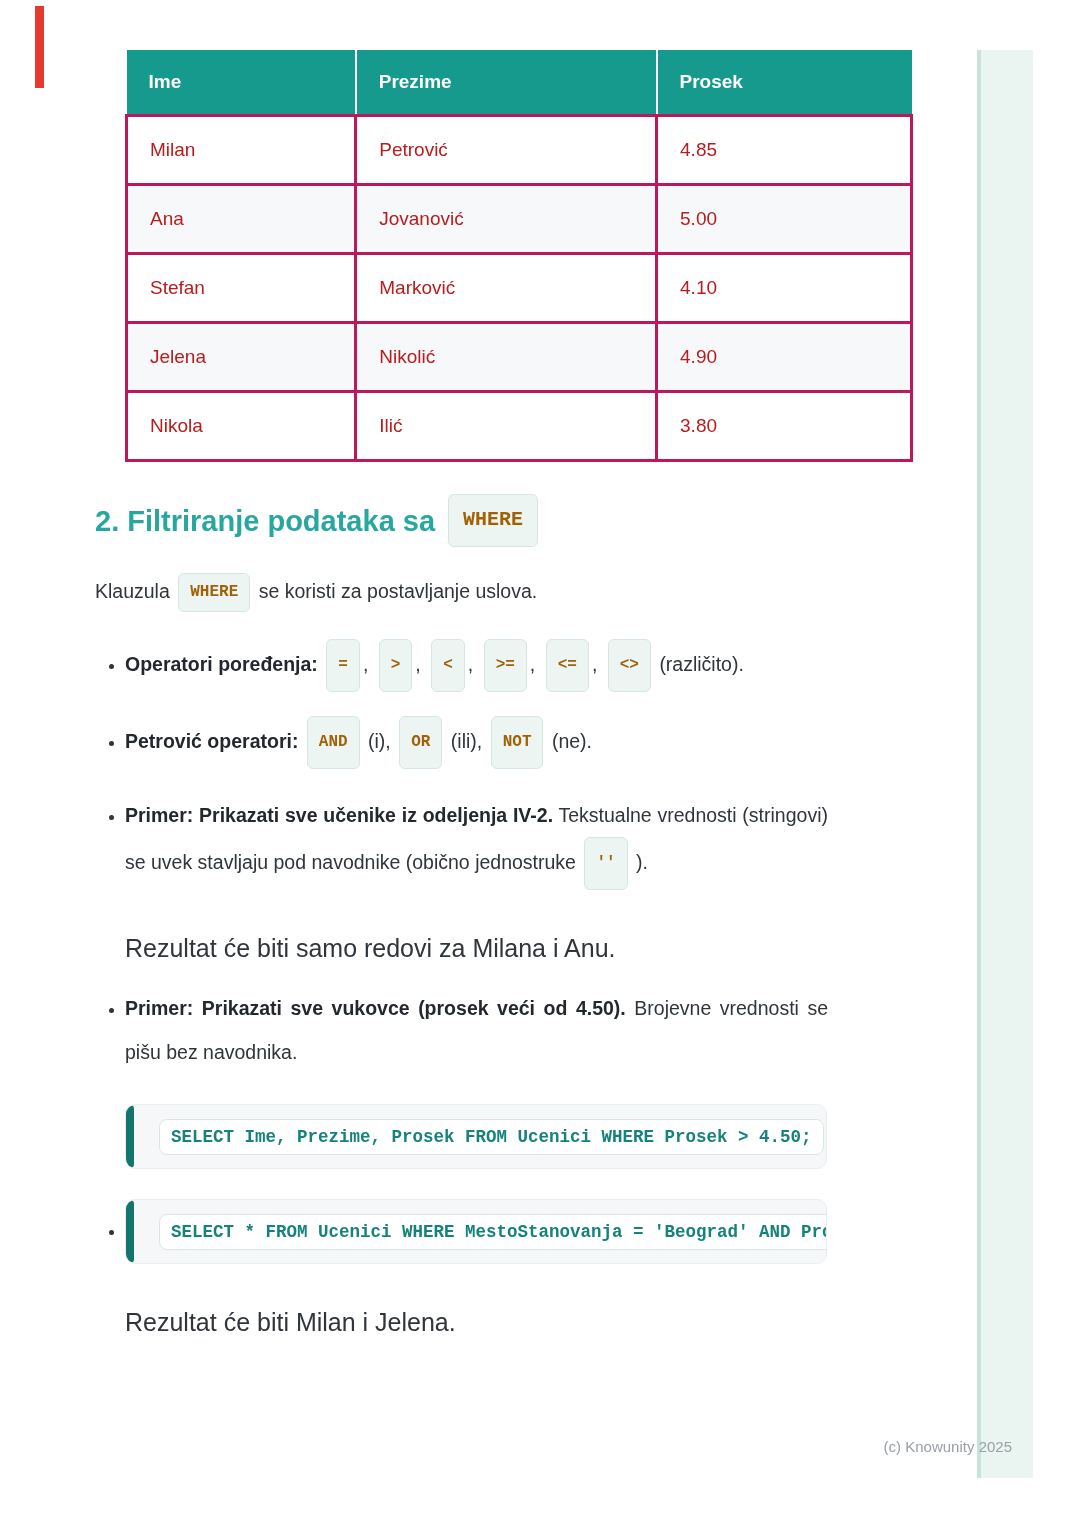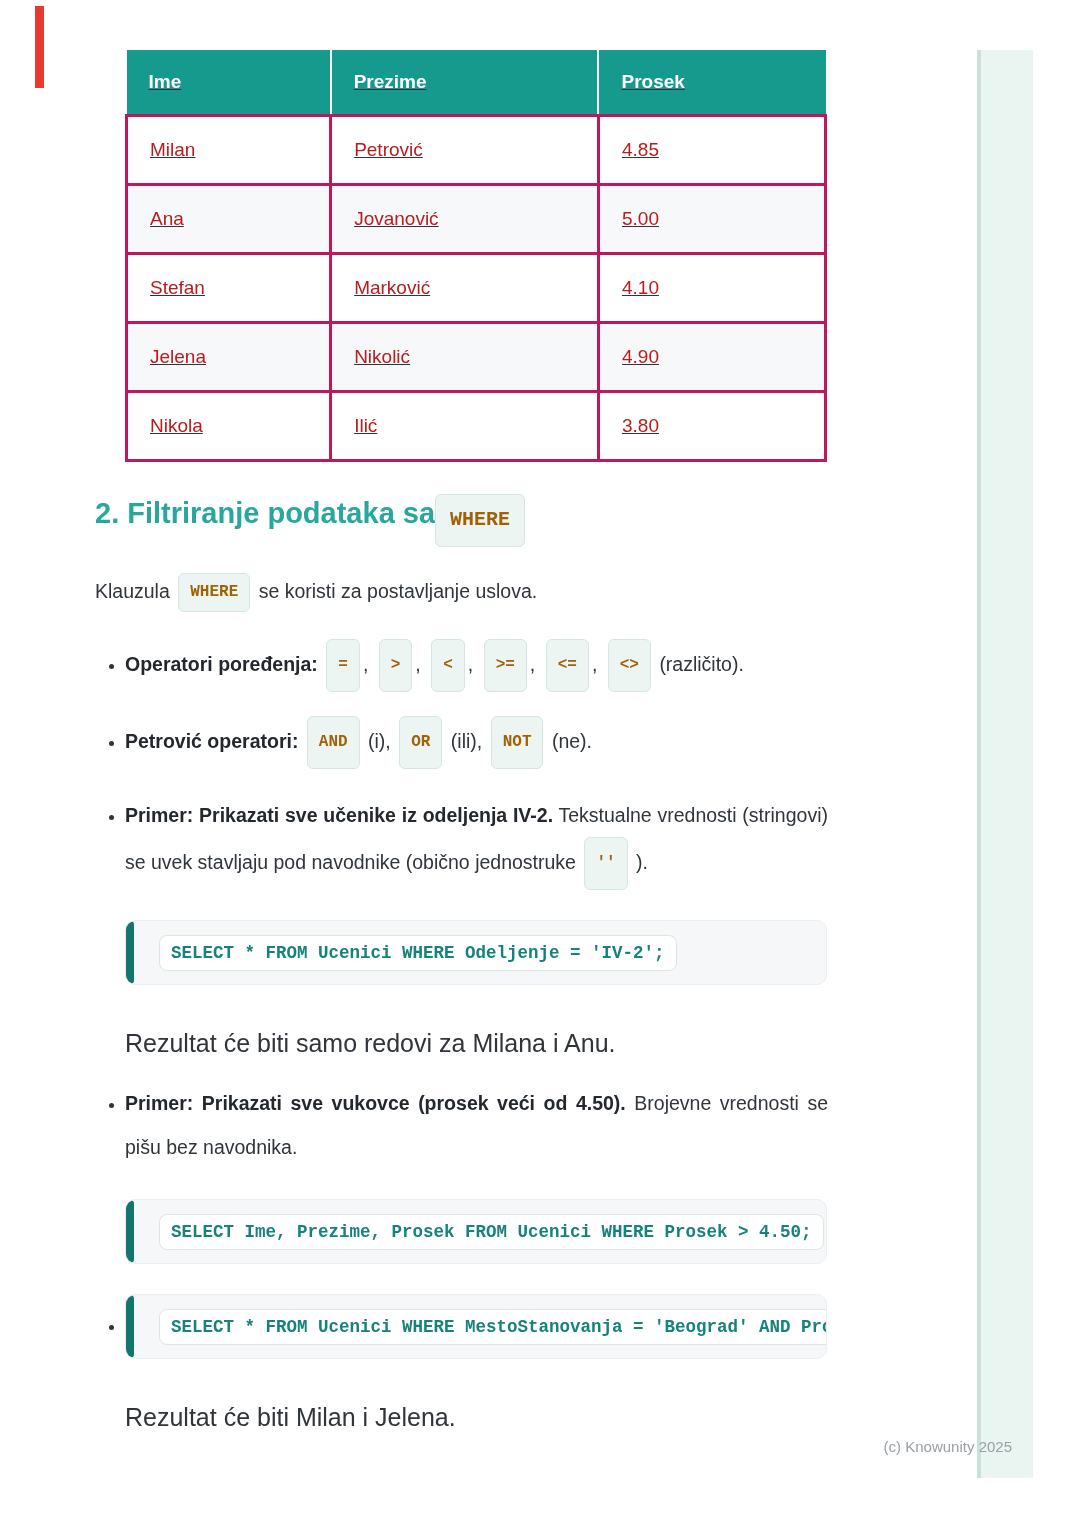--- a/index.html
+++ b/index.html
@@ -27,24 +27,23 @@
   }
   .watermark {
     position: absolute; top: 1438px; right: 68px;
     font-size: 15px; color: #9aa0a5;
     z-index: 3; white-space: nowrap;
   }
 
   
   .data-table {
     position: absolute; left: 125px; top: 50px;
-    width: 702px;
+    width: 788px;
     border-collapse: collapse;
     font-size: 19px;
-    text-decoration: underline;
   }
   .data-table th {
     background: #169a8d; color: #ffffff;
     font-weight: bold; text-align: left;
     padding: 21px 10px 21px 22px;
     border-right: 2px solid #ffffff;
   }
   .data-table th:last-child { border-right: none; }
   .data-table col.c1 { width: 205px; }
   .data-table col.c2 { width: 269px; }
@@ -60,21 +59,21 @@
 
   
   .content {
     position: absolute; left: 95px; top: 494px;
     width: 733px;
   }
   h2.section-heading {
     margin: 0 0 26px 0;
     font-size: 29px; line-height: 38px;
     color: #27a79e; font-weight: bold;
-    display: flex; align-items: flex-start; 
+    display: flex; align-items: center; gap: 13px;
   }
   .chip {
     font-family: "Liberation Mono", monospace;
     font-weight: bold;
     color: #a16207;
     background: #edf5f2;
     border: 1px solid #d6e7e2;
     border-radius: 6px;
     display: inline-block;
     white-space: nowrap;
@@ -222,23 +221,20 @@
       </p>
     </li>
 
     <li>
       <p class="text">
         <b>Primer: Prikazati sve učenike iz odeljenja IV-2.</b>
         <span>Tekstualne vrednosti (stringovi) se uvek stavljaju pod navodnike (obično jednostruke</span>
         <span class="chip md">''</span>
         <span>).</span>
       </p>
-      <div class="codeblock">
-        <code>SELECT * FROM Ucenici WHERE Odeljenje = 'IV-2';</code>
-      </div>
       <p class="result">Rezultat će biti samo redovi za Milana i Anu.</p>
     </li>
 
     <li>
       <p class="text">
         <b>Primer: Prikazati sve vukovce (prosek veći od 4.50).</b>
         <span>Brojevne vrednosti se pišu bez navodnika.</span>
       </p>
       <div class="codeblock">
         <code>SELECT Ime, Prezime, Prosek FROM Ucenici WHERE Prosek &gt; 4.50;</code>

